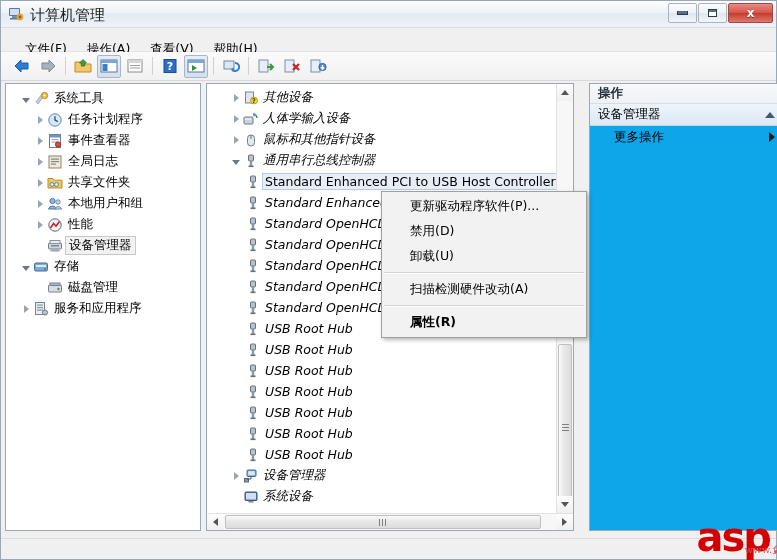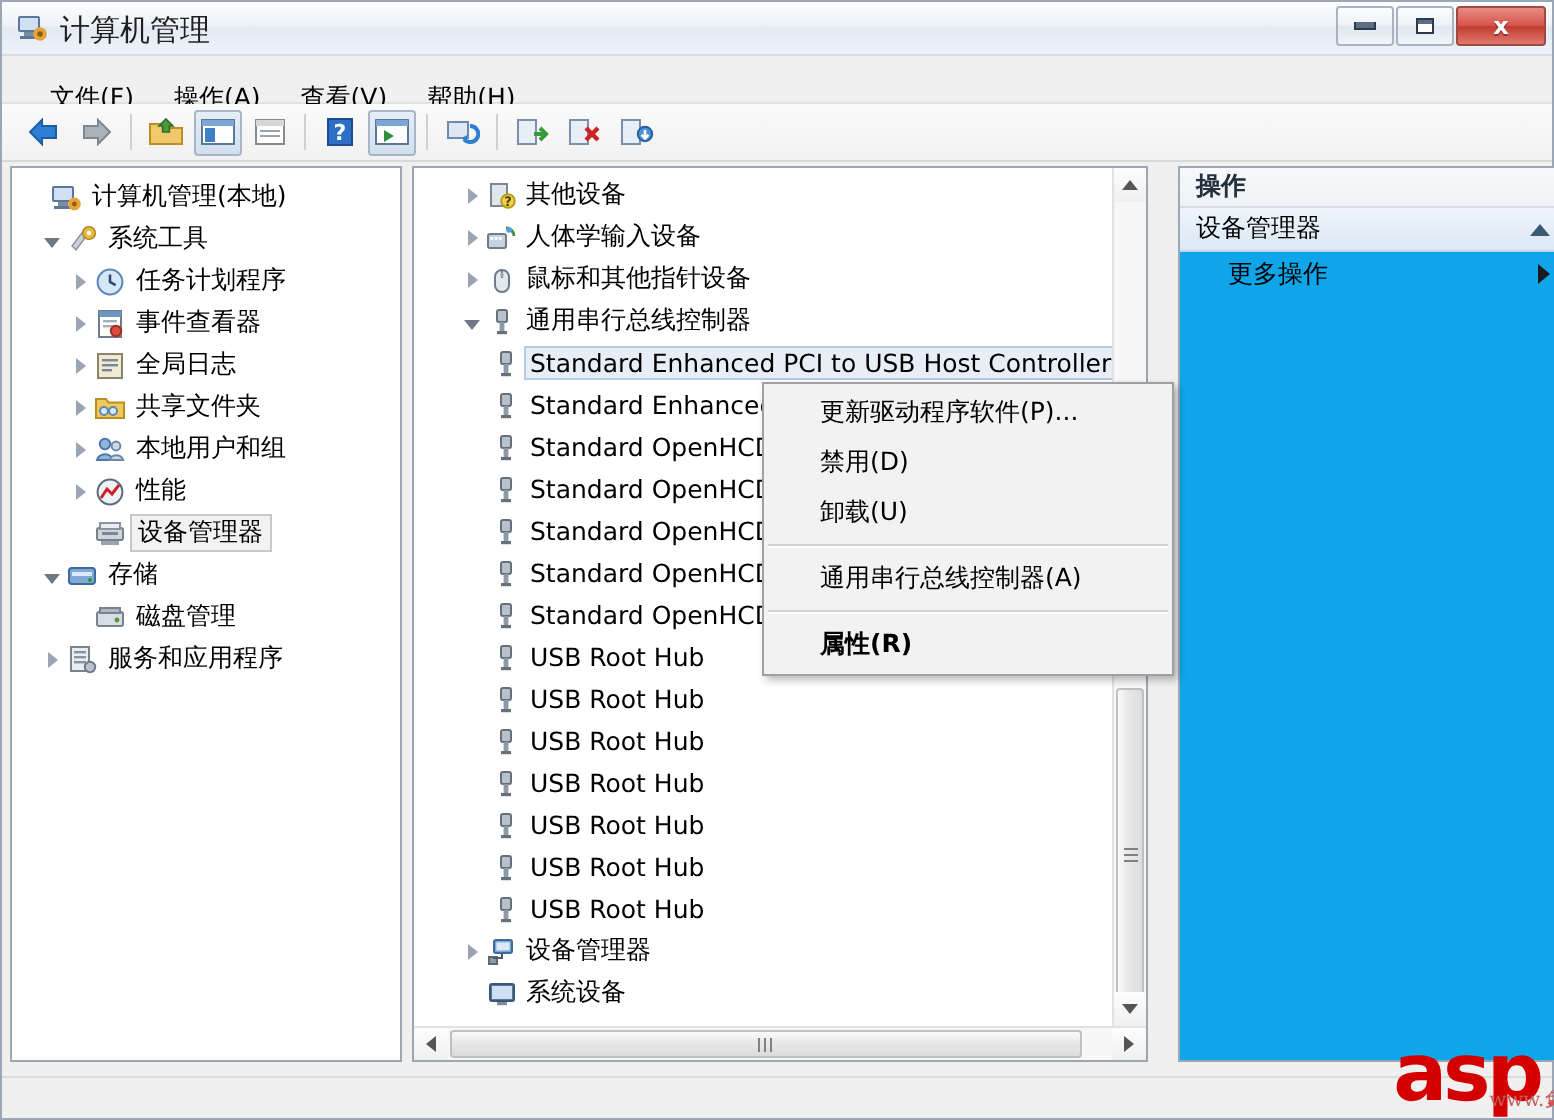--- a/index.html
+++ b/index.html
@@ -177,21 +177,21 @@
     padding-left: 4px;
   }
   .drow.child { padding-left: 38px; }
   .drow.child2 { padding-left: 22px; }
   .drow.selected .dlabel {
     background: #e8eef7;
     border: 1px solid #b6cbe4;
     padding: 0 2px;
     font-style: normal;
   }
-  .dlabel { padding-left: 3px; }
+  .dlabel { padding-left: 3px; font-style: italic; }
   .vscroll {
     position: absolute; right: 0; top: 0;
     width: 17px; bottom: 17px;
     background: #f7f7f7;
     border-left: 1px solid #e2e2e2;
     box-sizing: border-box;
   }
   .sb-up, .sb-down {
     position: absolute; left: 0; width: 16px; height: 17px;
     display: flex; align-items: center; justify-content: center;
@@ -462,34 +462,20 @@
         <path d="M13.5 7 L13.5 11 M11.8 9.4 L13.5 11.2 L15.2 9.4" stroke="#fff" stroke-width="1.3" fill="none"></path>
       </svg>
     </div>
   </div>
 
   <div class="pane-row">
 
     <div class="leftpane">
       <div class="tree">
 
-        <div class="trow" style="padding-left:2px">
-          <span class="expander"></span>
-          <span class="ticon">
-            <svg width="16" height="16" viewBox="0 0 16 16">
-              <rect x="1" y="2" width="11" height="8" rx="1" fill="#5b779b"></rect>
-                <rect x="2" y="3" width="9" height="6" fill="#cfe0f2"></rect>
-              <rect x="4" y="10" width="5" height="2" fill="#7c8d9e"></rect>
-                <rect x="2" y="12" width="9" height="1.5" fill="#5b779b"></rect>
-              <circle cx="12.2" cy="11" r="3.2" fill="#e7a33a"></circle>
-                <circle cx="12.2" cy="11" r="1.2" fill="#8a5f15"></circle>
-            </svg>
-          </span>
-          <span class="lbl">计算机管理(本地)</span>
-        </div>
 
         <div class="trow" style="padding-left:10px">
           <span class="expander">
               <span class="arrow-expanded"></span>
             </span>
           <span class="ticon">
             <svg width="16" height="16" viewBox="0 0 16 16">
               <path d="M3 13 L9 5 L11 7 L5 15 Z" fill="#c9cfd6" stroke="#8b949d" stroke-width=".7" transform="translate(0,-2)"></path>
               <circle cx="11.5" cy="4.5" r="3.2" fill="#e8b93c" stroke="#a8831c" stroke-width=".7"></circle>
               <circle cx="11.5" cy="4.5" r="1.1" fill="#fff"></circle>
@@ -925,21 +911,21 @@
       </div>
     </div>
 
   </div>
 
   <div class="ctxmenu">
     <div class="ctx-item">更新驱动程序软件(P)...</div>
     <div class="ctx-item">禁用(D)</div>
     <div class="ctx-item">卸载(U)</div>
     <div class="ctx-sep"></div>
-    <div class="ctx-item">通用串行总线控制器(A)</div>
+    <div class="ctx-item">扫描检测硬件改动(A)</div>
     <div class="ctx-sep"></div>
     <div class="ctx-item bold">属性(R)</div>
   </div>
 
   <div class="statusbar"></div>
 
   <div class="watermark">
     <span class="wm-asp">asp</span>
     <span class="wm-cn">人之家</span>
     <span class="wm-sub">www.免费网站源码下载站</span>

